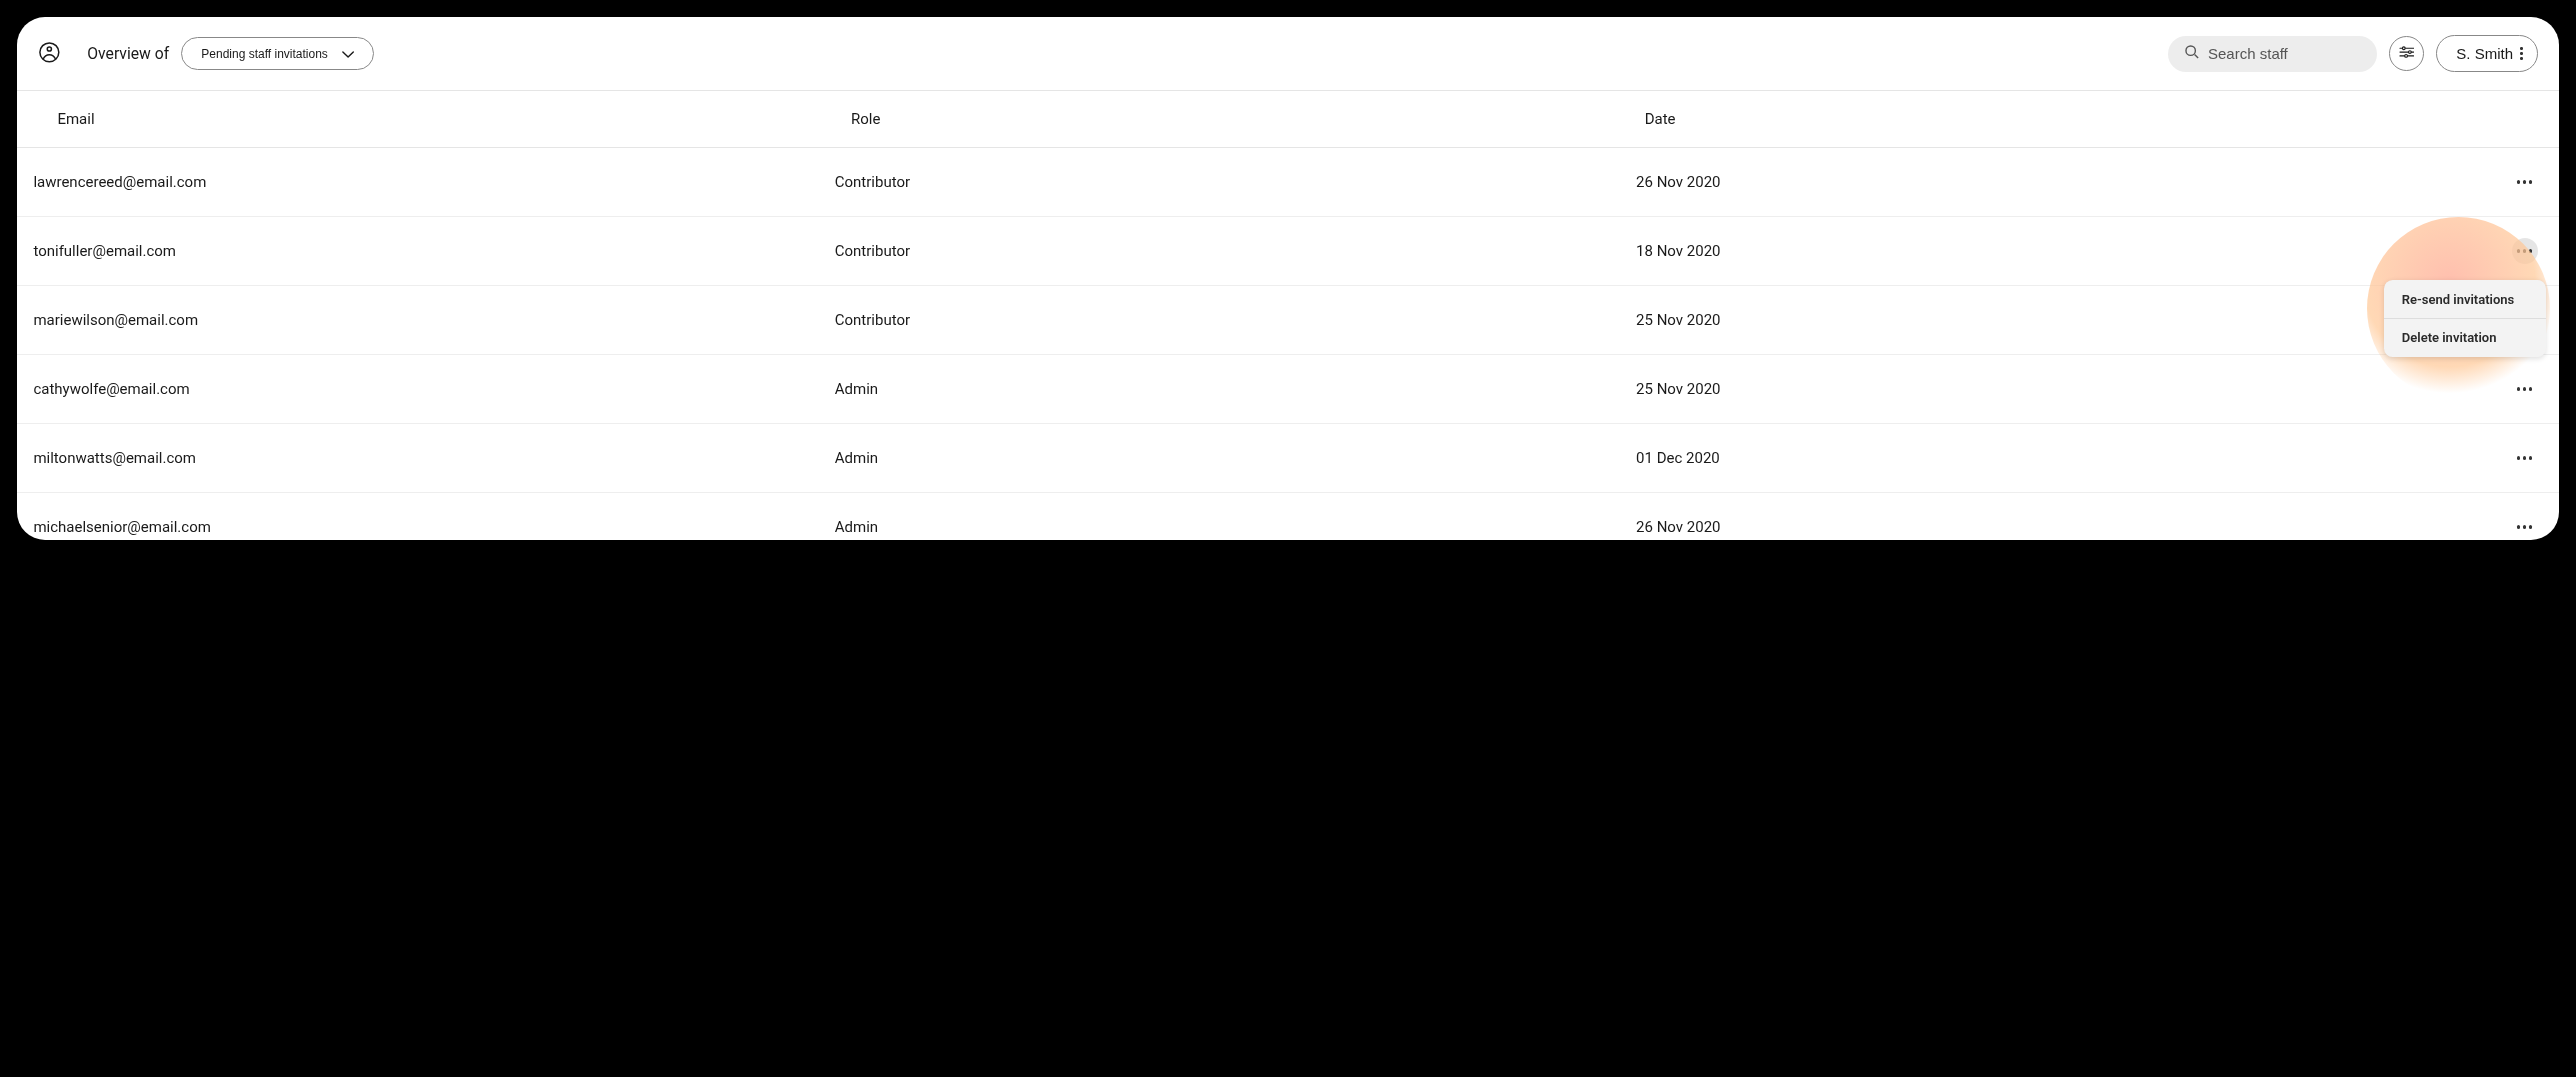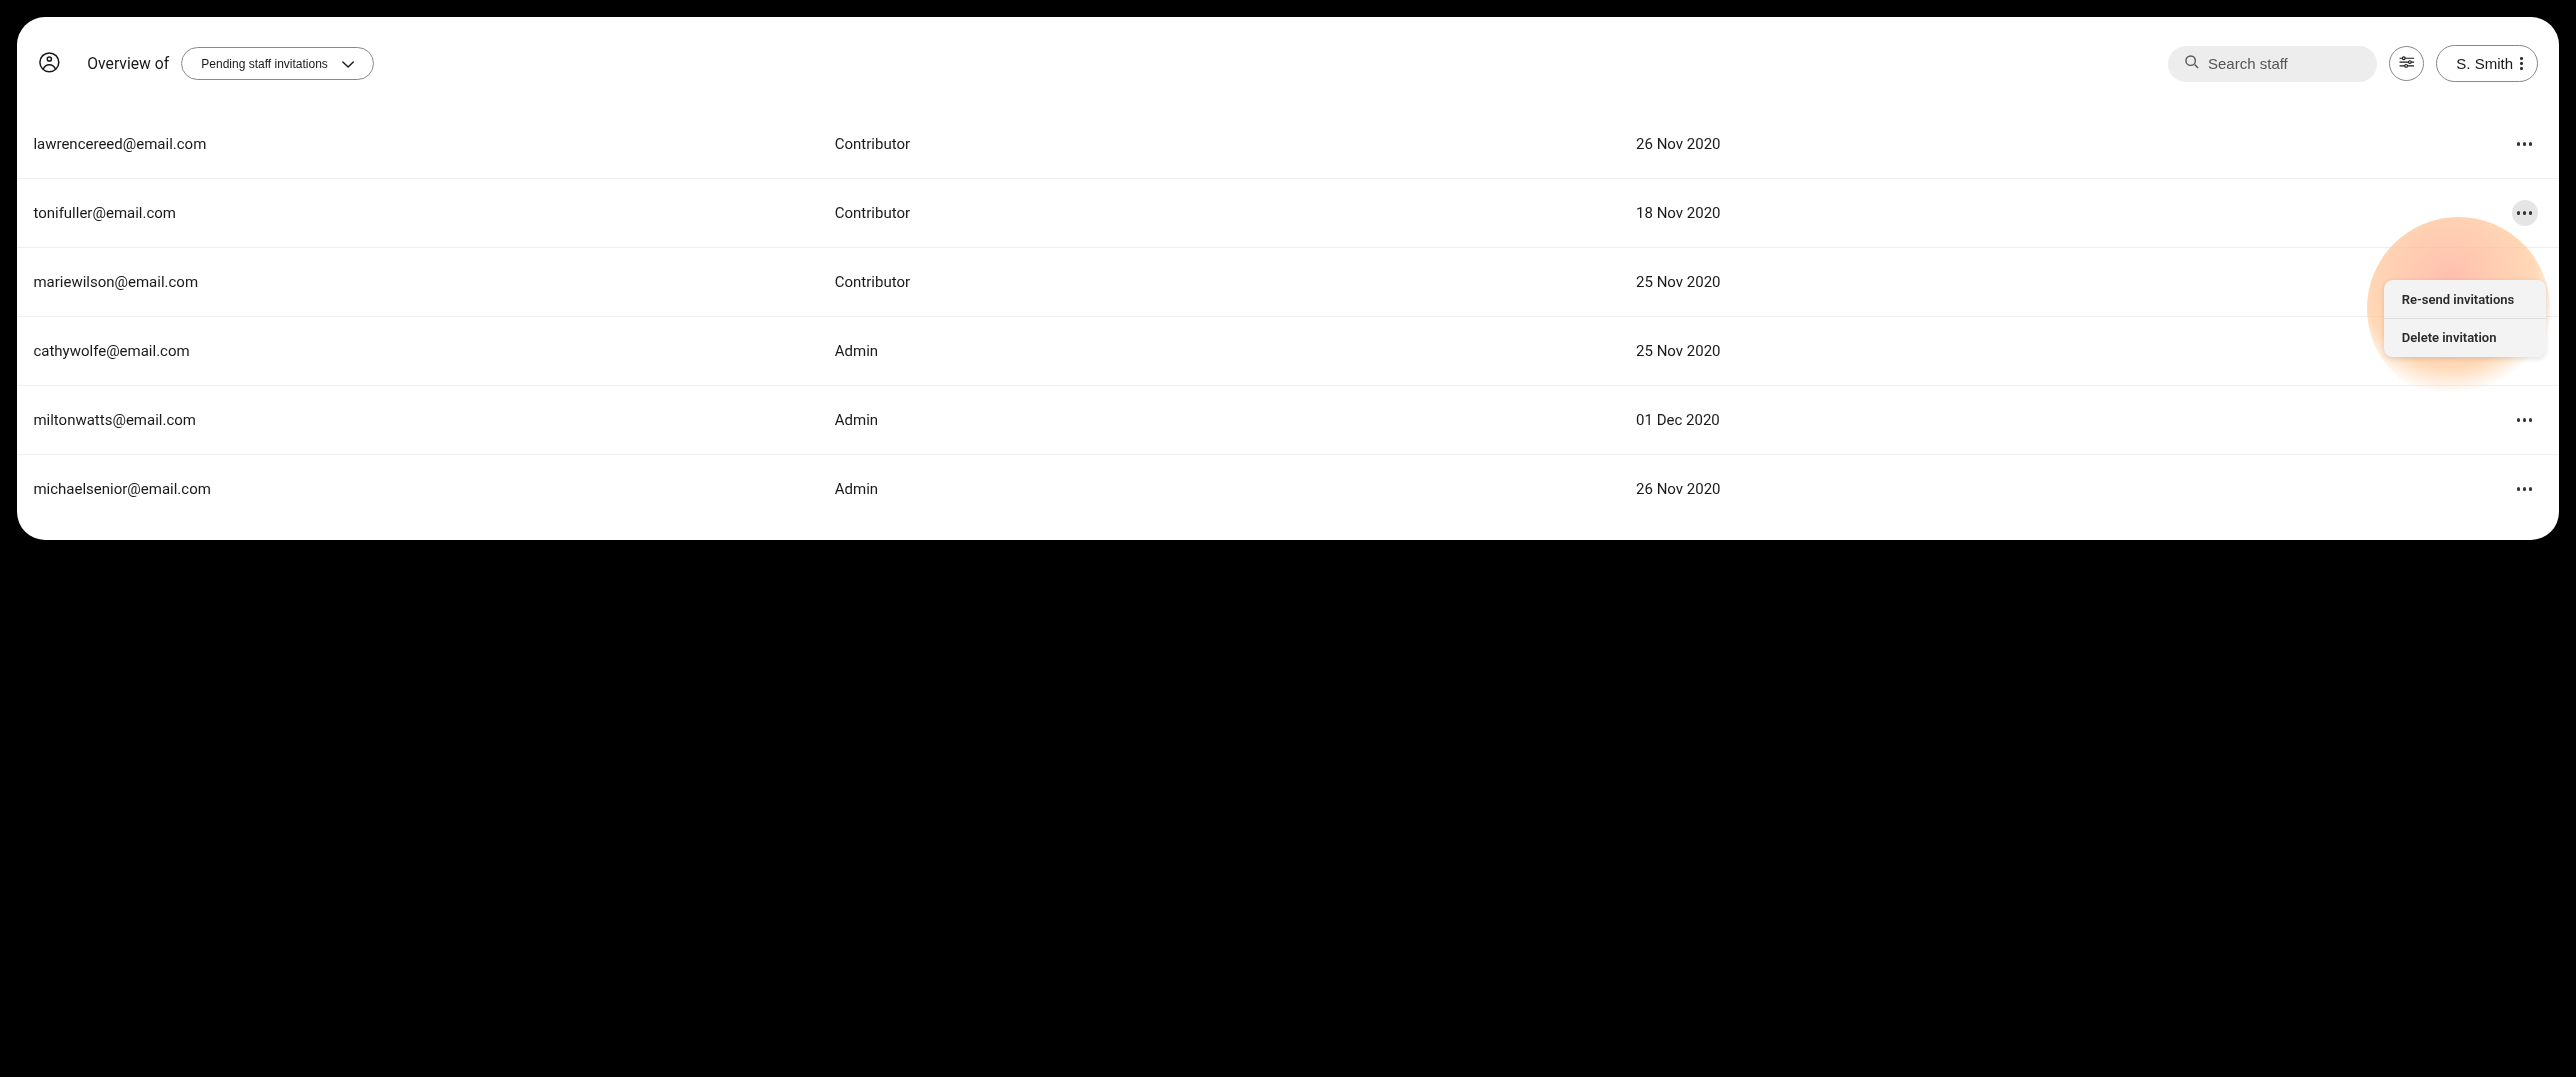--- a/index.html
+++ b/index.html
@@ -16,21 +16,21 @@
       background: #fff;
       border-radius: 28px;
       overflow: hidden;
       position: relative;
       width: 100%;
       height: 523px;
     }
     .header {
       display: flex;
       align-items: center;
-      padding: 28px 21px;
+      padding: 18px 21px;
       gap: 12.2px;
     }
     .logo-icon {
       width: 22.7px;
       height: 22.7px;
     }
     .overview-label {
       font-size: 15.7px;
       color: #1a1a1a;
       margin-left: 14px;
@@ -249,20 +249,26 @@
     <button class="user-button">
       <span>S. Smith</span>
       <span class="dots-vertical">
         <span></span>
           <span></span>
           <span></span>
       </span>
     </button>
   </div>
 
+  <div class="table-header">
+    <div class="col-email">Email</div>
+    <div class="col-role">Role</div>
+    <div class="col-date">Date</div>
+    <div class="col-actions"></div>
+  </div>
 
   <div class="table-body" id="table-body">
       <div class="table-row">
         <div class="col-email">lawrencereed@email.com</div>
         <div class="col-role">Contributor</div>
         <div class="col-date">26 Nov 2020</div>
         <div class="col-actions"><span class="dots-h">
             <span></span>
             <span></span>
             <span></span>

